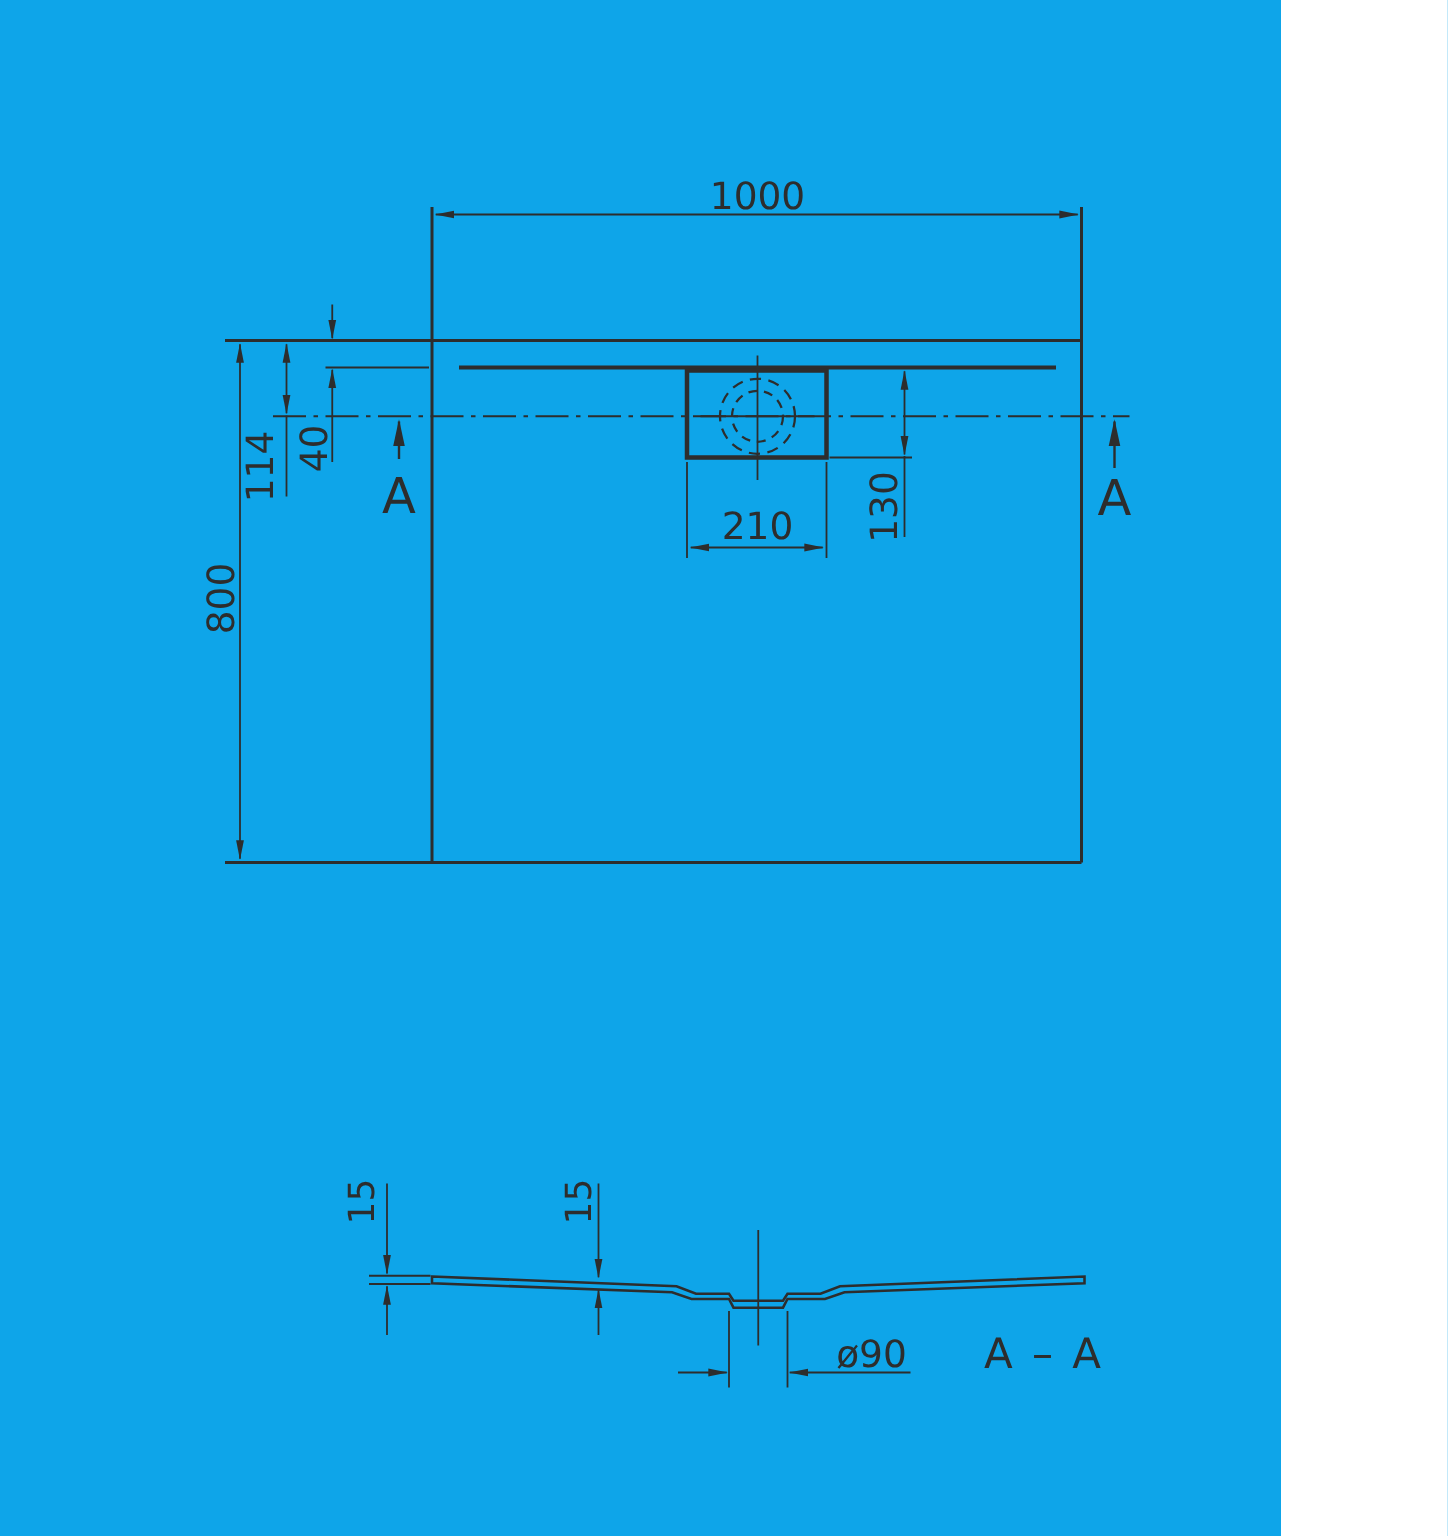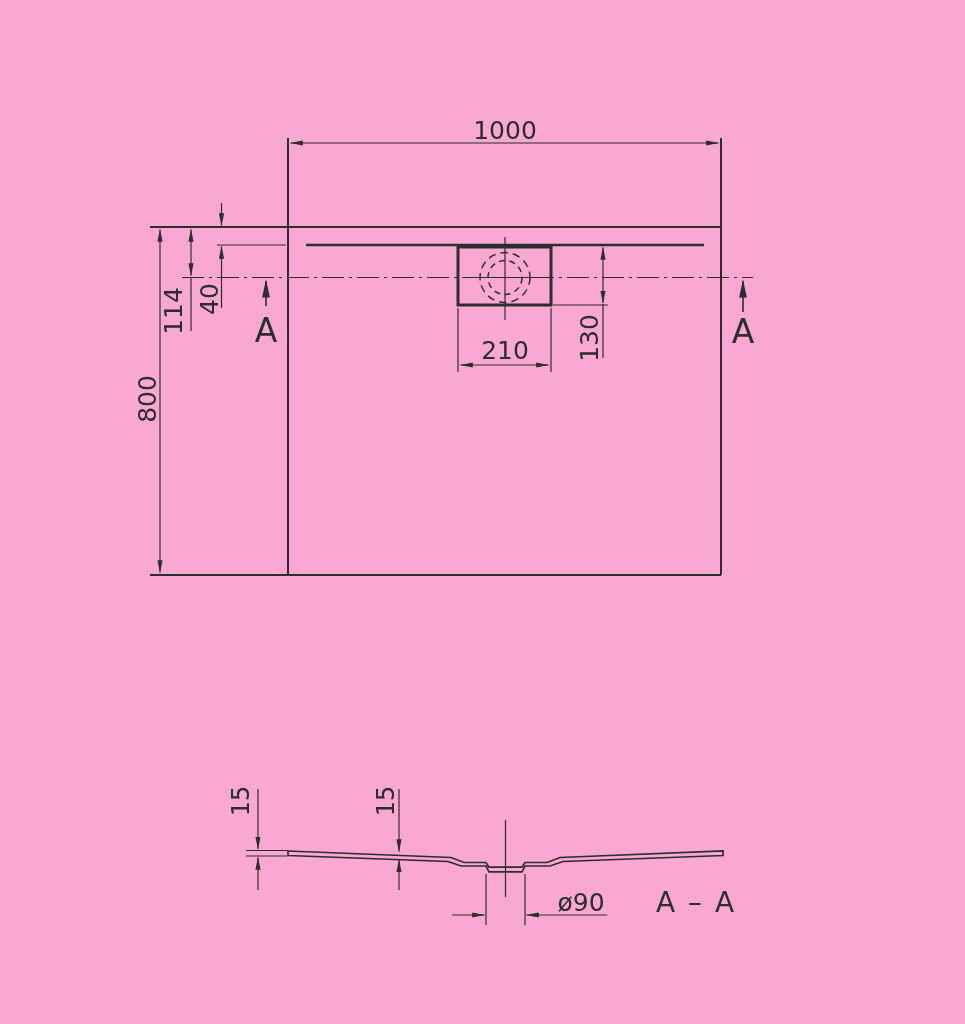--- a/index.html
+++ b/index.html
@@ -1,19 +1,19 @@
 <!DOCTYPE html>
 <html><head>
 <meta charset="utf-8">
 <style>
   html,body{margin:0;padding:0;background:#ffffff;}
   .canvas{
     position:relative;
-    width:965px;height:1024px;
-    background:#f9a8d4;
+    width:854px;height:1024px;
+    background:#0ea5e9;
     font-family:"DejaVu Sans", "Liberation Sans", sans-serif;
     overflow:hidden;
   }
   svg{display:block;}
   text{
     font-family:"DejaVu Sans", "Liberation Sans", sans-serif;
     fill:#2d2d2d;
   }
   .dimtxt{font-size:25px;}
   .dimtxt-sm{font-size:24px;}

